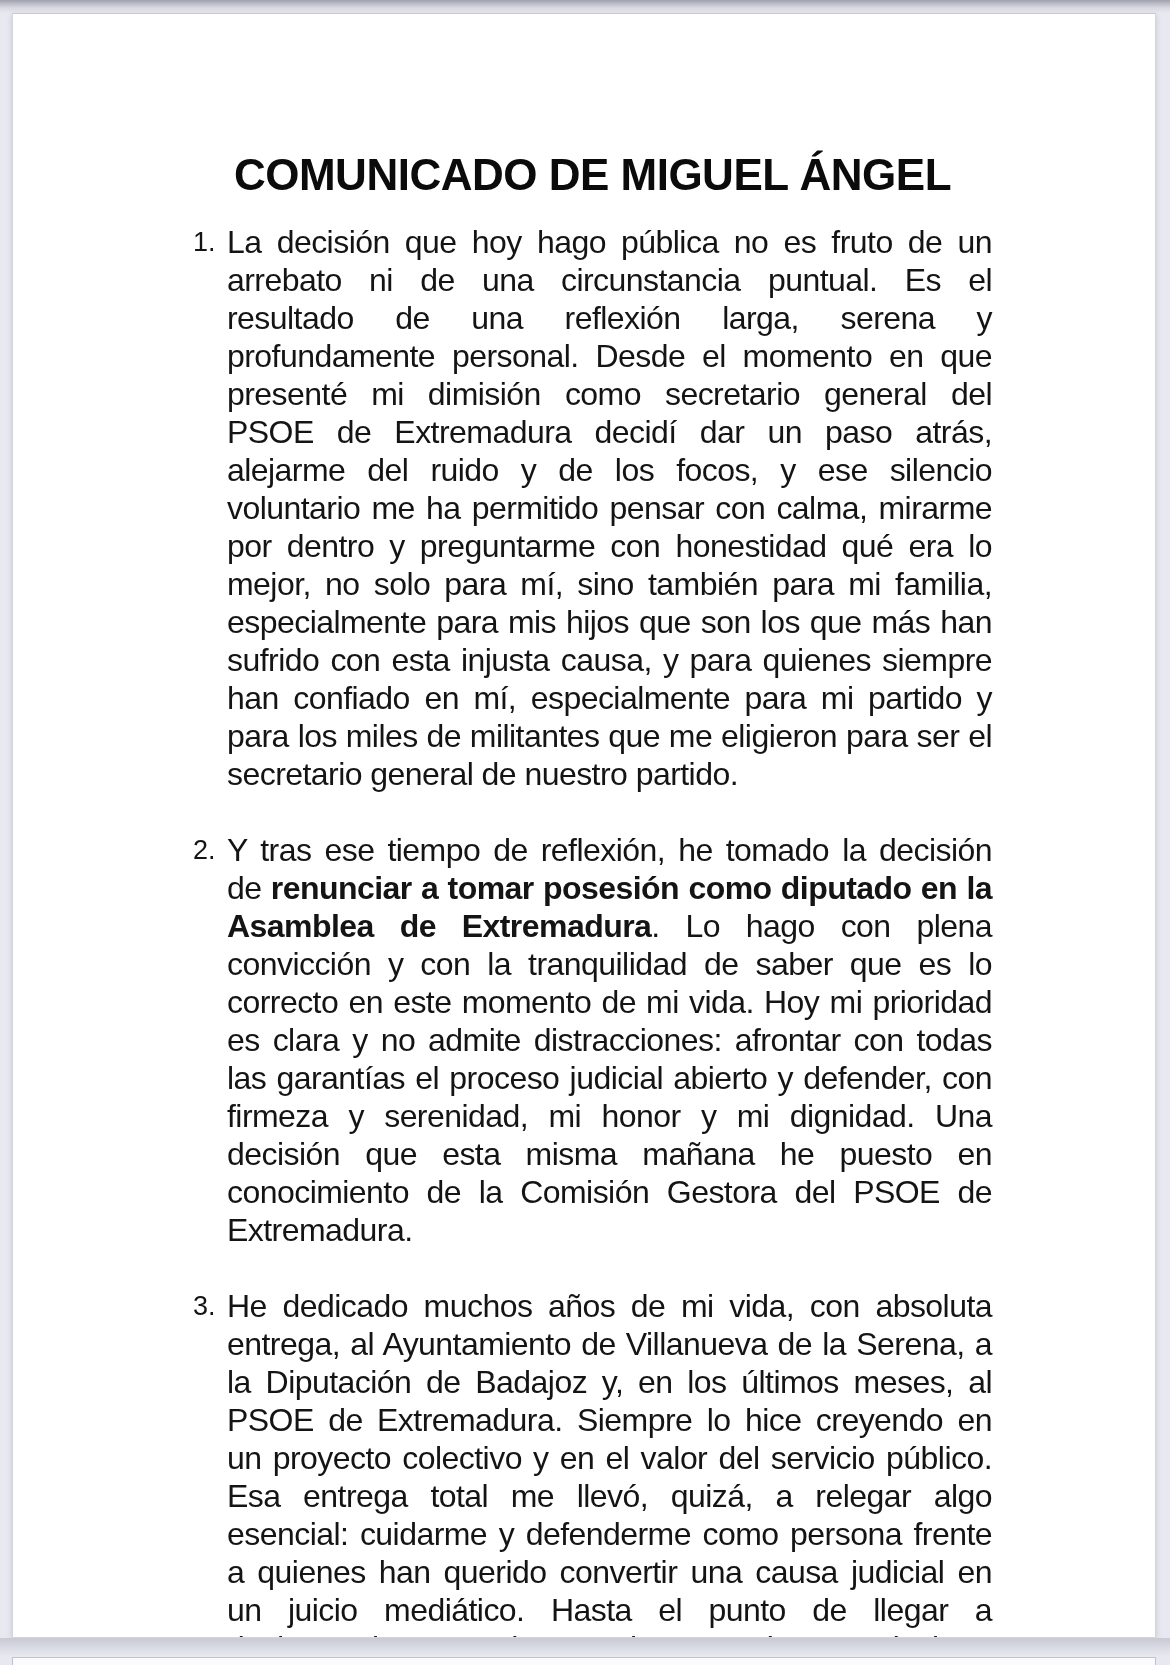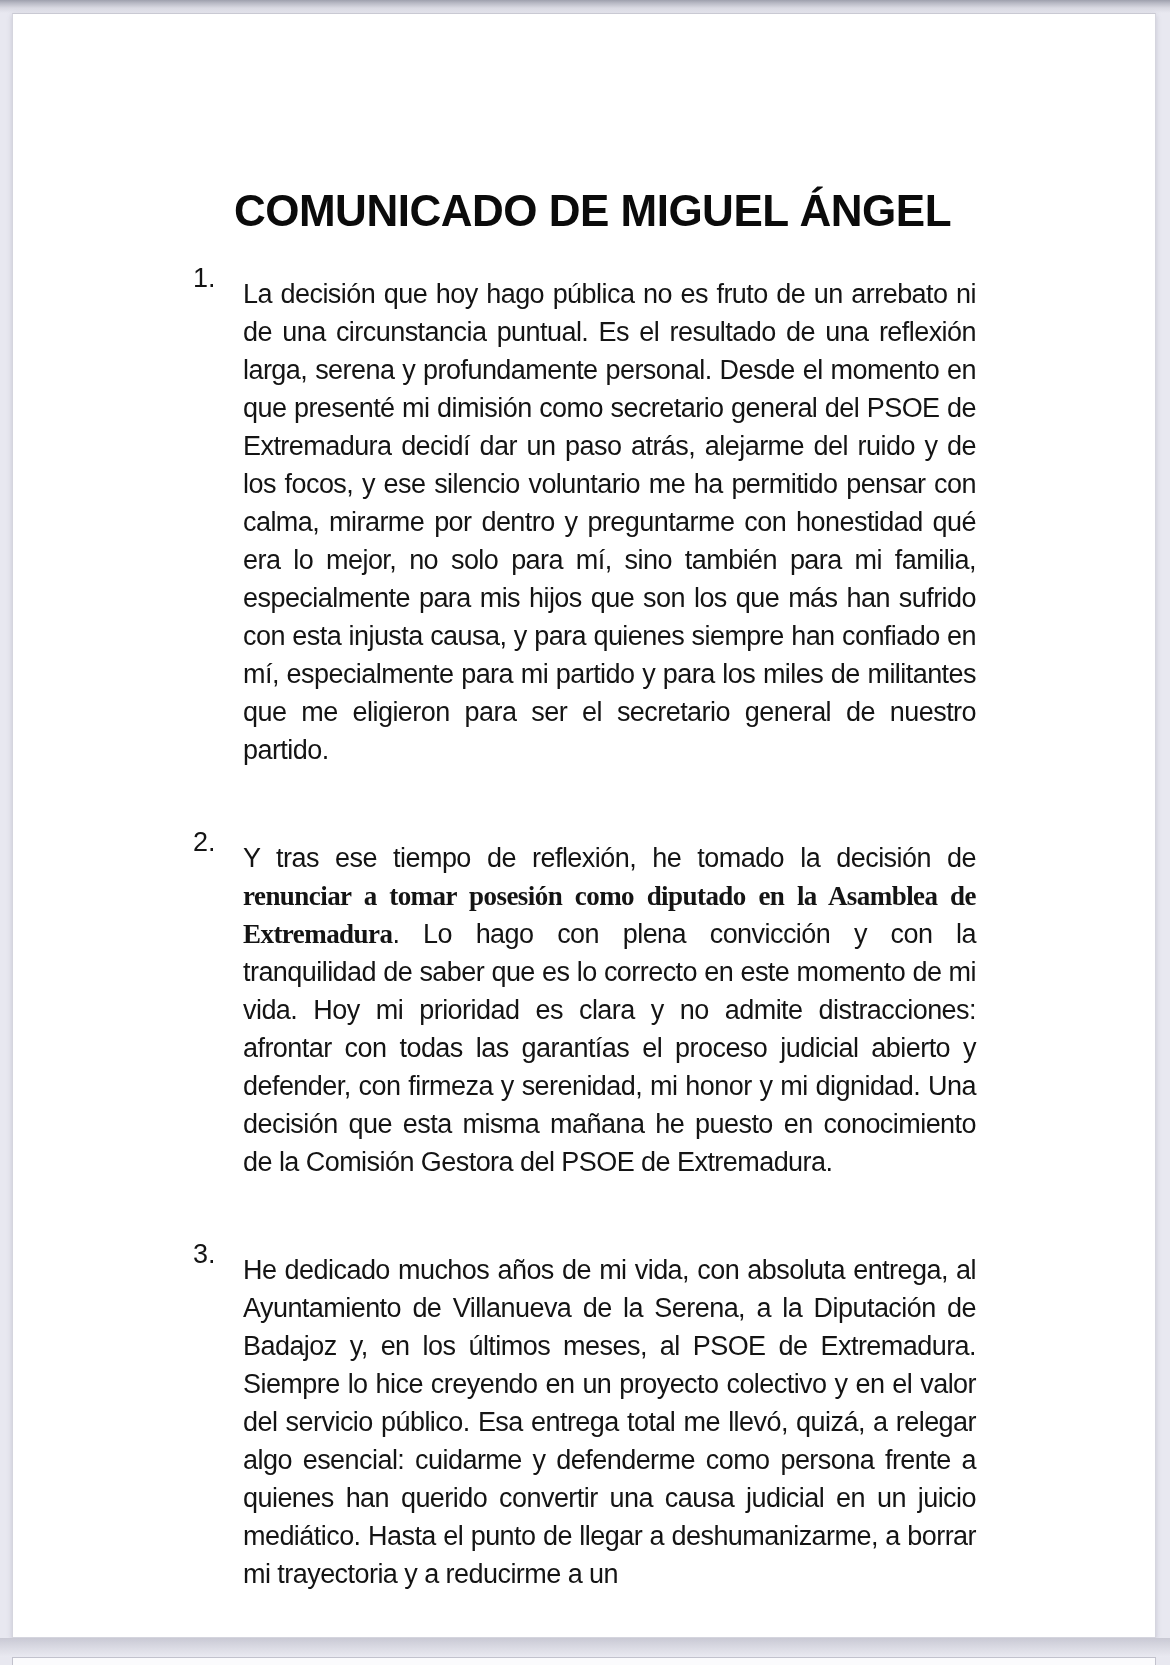--- a/index.html
+++ b/index.html
@@ -38,42 +38,42 @@
   }
   .doc-title {
     margin: 0 0 22px 0;
     text-align: center;
     font-size: 44px;
     line-height: 53px;
     font-weight: bold;
     letter-spacing: -0.5px;
     color: #0b0b0b;
   }
-  .title-line { display: block; margin-top: 36px; }
+  .title-line { display: block; }
   .list { color: #141414; }
   .item {
     display: flex;
     margin-bottom: 38px;
   }
   .item:last-child { margin-bottom: 0; }
   .num {
     flex: 0 0 34px;
     width: 34px;
     font-size: 27px;
     line-height: 38px;
   }
   .text {
     flex: 1;
-    margin: 16px;
-    font-size: 27px;
+    margin: 0;
+    font-size: 32px;
     line-height: 38px;
     letter-spacing: -0.55px;
     text-align: justify;
   }
-  .bold { font-weight: bold; font-family: Liberation Serif, serif; }
+  .bold { font-weight: bold; }
   .page-gap {
     height: 19px;
     background: linear-gradient(180deg, #c9c9d4 0%, #dcdce5 55%, #e9e9f1 100%);
   }
   .page-2 {
     height: 8px;
     border: 1px solid #c2c2cd;
     border-bottom: none;
     background: #fbfbfd;
   }

